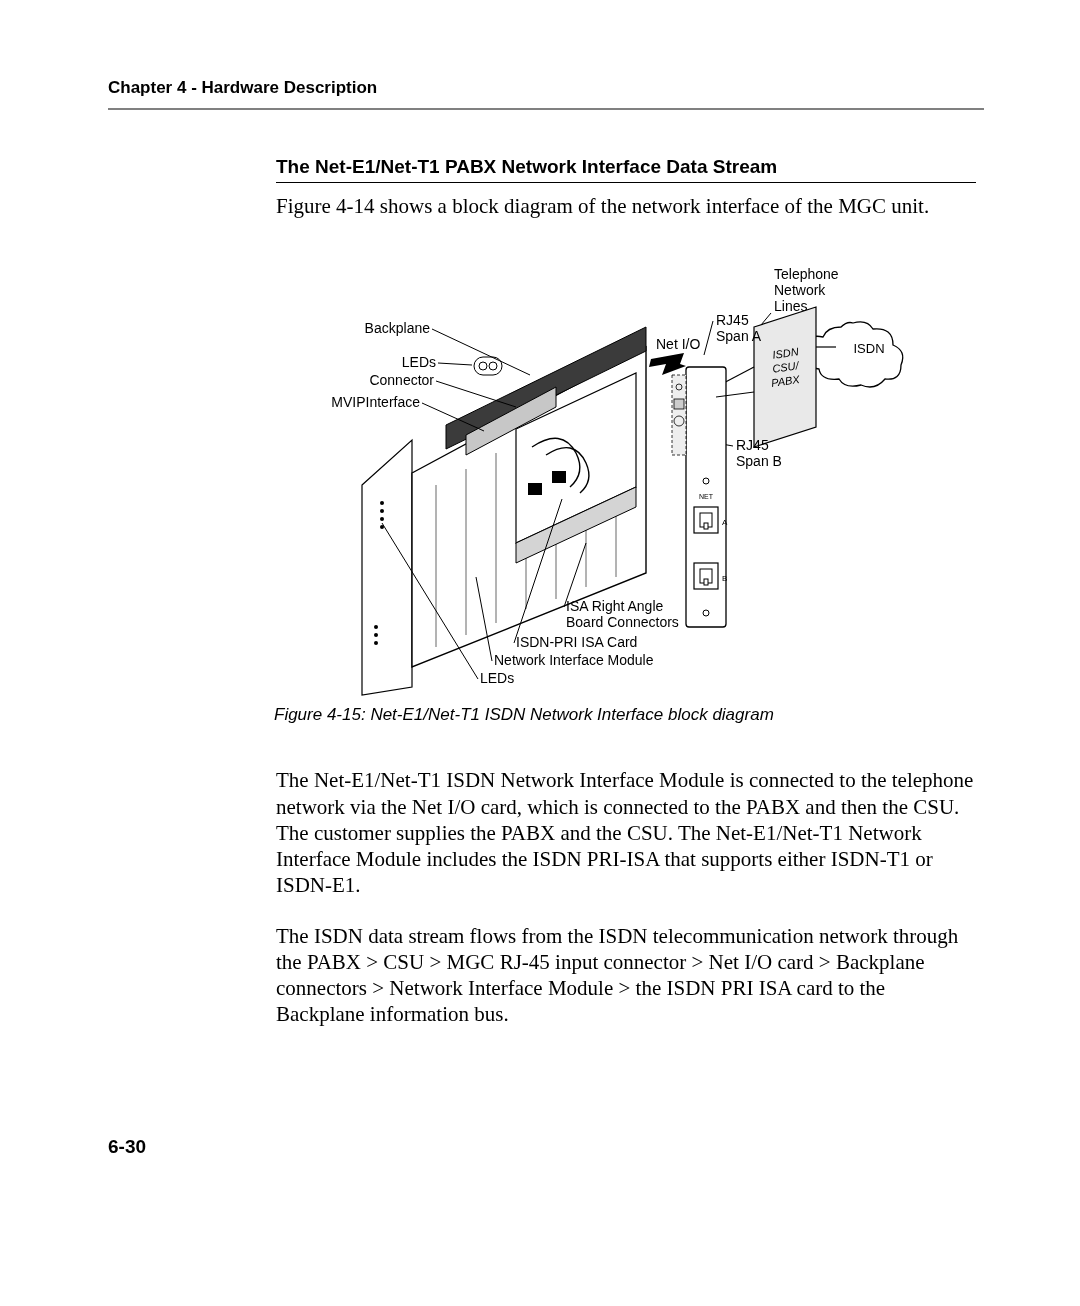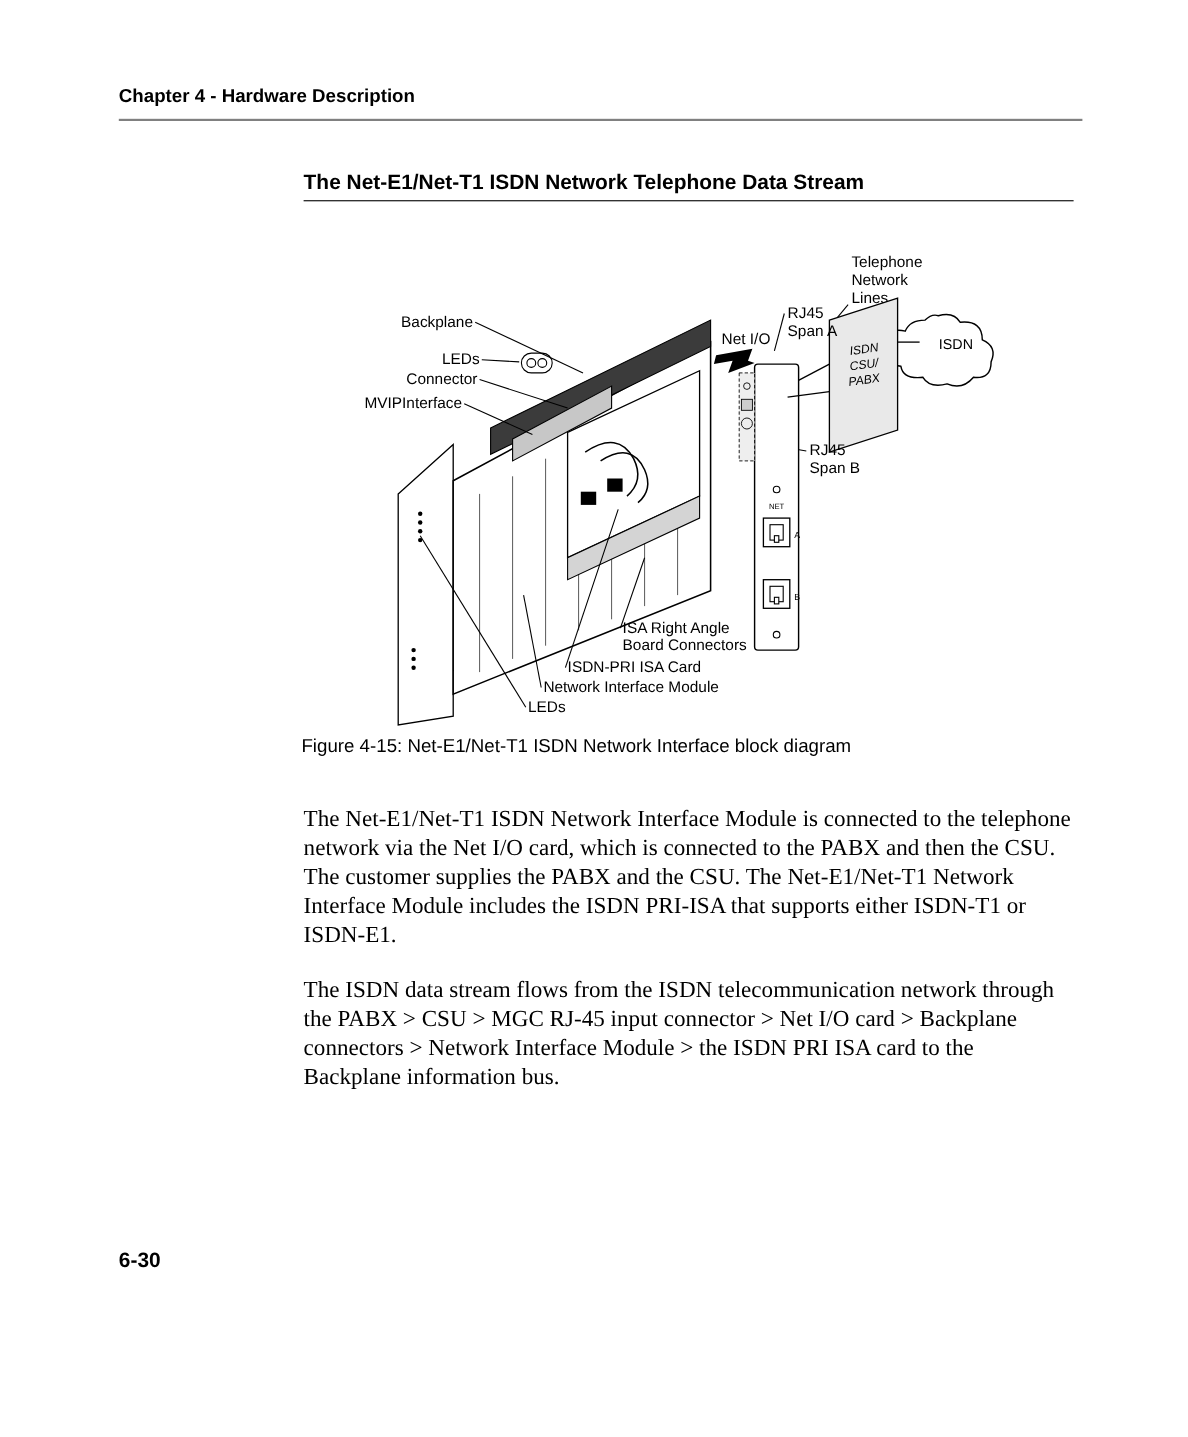--- a/index.html
+++ b/index.html
@@ -47,20 +47,21 @@
   .fig-area {
     width: 620px;
     margin: 28px auto 8px auto;
   }
   .fig-svg {
     display: block;
     margin: 0 auto;
   }
   .fig-caption {
     font-family: Helvetica, Arial, sans-serif;
+    font-style: italic;
     font-size: 17px;
     margin-top: 8px;
     margin-bottom: 42px;
     margin-left: -2px;
   }
   .page-num {
     position: absolute;
     left: 108px;
     bottom: 148px;
     font-family: Helvetica, Arial, sans-serif;
@@ -73,21 +74,22 @@
   }
 </style>
 </head>
 <body>
 
 <div class="page">
   <div class="header-line">Chapter 4 - Hardware Description</div>
   <hr class="rule">
 
   <div class="content">
-    <div class="subhead">The Net-E1/Net-T1 ISDN Network Telephone Data Stream</div>
+    <div class="subhead">The Net-E1/Net-T1 PABX Network Interface Data Stream</div>
+    <div class="body-text">Figure 4-14 shows a block diagram of the network interface of the MGC unit.</div>
 
     <div class="fig-area">
       <svg class="fig-svg" width="620" height="450" viewBox="0 0 620 450">
 
         <g>
           <path d="M525 80 q-14 0 -18 10 q-18 -4 -20 14 q-2 16 16 18 q2 12 20 10 q6 10 22 6 q14 6 24 -6 q16 2 16 -14 q6 -14 -8 -20 q0 -18 -20 -16 q-6 -10 -20 -6 q-6 -2 -12 4 z" fill="#fff" stroke="#000" stroke-width="1.3"></path>
           <text x="553" y="106" font-size="13" text-anchor="middle">ISDN</text>
         </g>
 
         <text x="458" y="32" font-size="14">Telephone</text>

